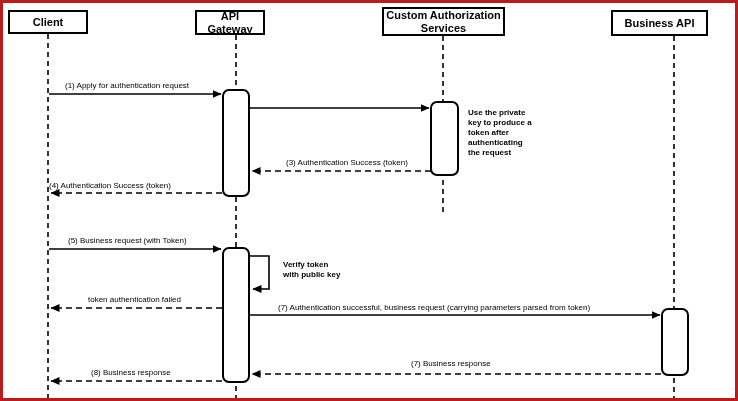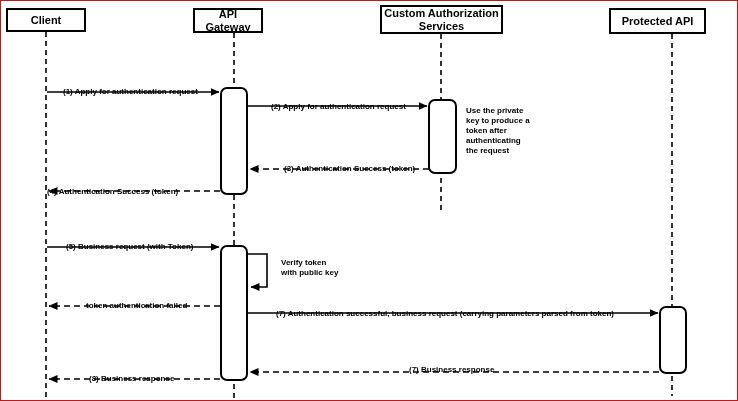--- a/index.html
+++ b/index.html
@@ -1,45 +1,44 @@
 <!DOCTYPE html>
 <html><head>
 <meta charset="utf-8">
 <style>
   html,body{margin:0;padding:0;background:#fff;}
   .canvas{
     position:relative;
     width:738px;height:401px;
     background:#ffffff;
-    border:1px solid #b91c1c;
+    border:3px solid #b91c1c;
     box-sizing:border-box;
     font-family:"Liberation Sans", sans-serif;
     overflow:hidden;
   }
   .overlay{position:absolute;left:0;top:0;width:738px;height:401px;}
   .participant{
     position:absolute;
     background:#ffffff;
     border:2px solid #000;
     box-sizing:border-box;
     display:flex;align-items:center;justify-content:center;
     text-align:center;
     font-weight:bold;
     font-size:11px;
     line-height:13px;
     color:#000;
   }
   .msg-label{
     position:absolute;
     font-size:8px;
-    font-weight:bold;
+    font-weight:normal;
     color:#000;
     white-space:nowrap;
     line-height:9px;
-    margin-top:8px;
   }
   .note-label{
     position:absolute;
     font-size:8px;
     font-weight:bold;
     color:#000;
     white-space:pre-line;
     line-height:10px;
   }
 </style>
@@ -80,25 +79,24 @@
   <div class="participant" style="left:5px;top:7px;width:80px;height:24px">
     <span>Client</span>
   </div>
   <div class="participant" style="left:192px;top:7px;width:70px;height:25px">
     <span>API Gateway</span>
   </div>
   <div class="participant" style="left:379px;top:4px;width:123px;height:29px">
     <span>Custom Authorization Services</span>
   </div>
   <div class="participant" style="left:608px;top:7px;width:97px;height:26px">
-    <span>Protected API</span>
+    <span>Business API</span>
   </div>
 
   <div class="msg-label" style="left:62px;top:78px">(1) Apply for authentication request</div>
-  <div class="msg-label" style="left:270px;top:93px">(2) Apply for authentication request</div>
   <div class="msg-label" style="left:283px;top:155px">(3) Authentication Success (token)</div>
   <div class="msg-label" style="left:46px;top:178px">(4) Authentication Success (token)</div>
   <div class="msg-label" style="left:65px;top:233px">(5) Business request (with Token)</div>
   <div class="note-label" style="left:280px;top:257px">Verify token
 with public key</div>
   <div class="msg-label" style="left:85px;top:292px">token authentication failed</div>
   <div class="msg-label" style="left:275px;top:300px">(7) Authentication successful, business request (carrying parameters parsed from token)</div>
   <div class="msg-label" style="left:408px;top:356px">(7) Business response</div>
   <div class="msg-label" style="left:88px;top:365px">(8) Business response</div>
 

